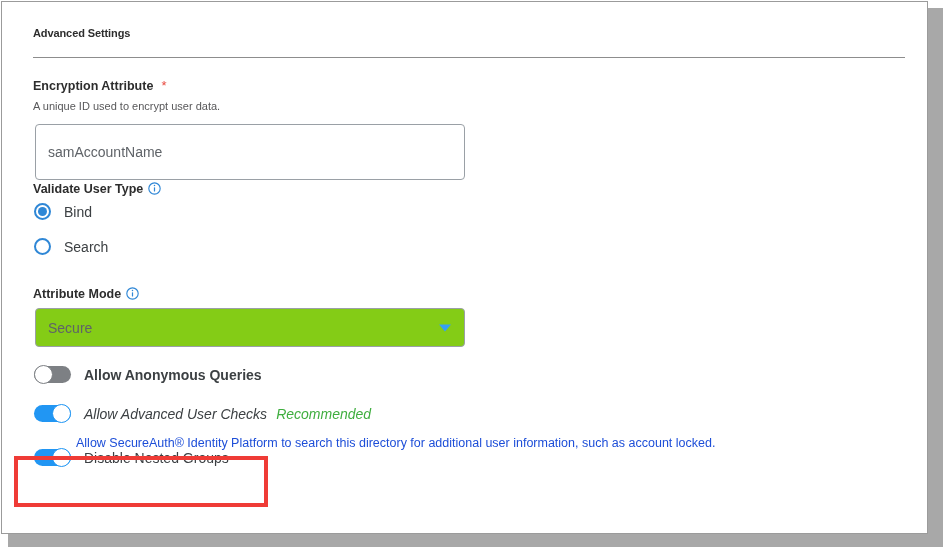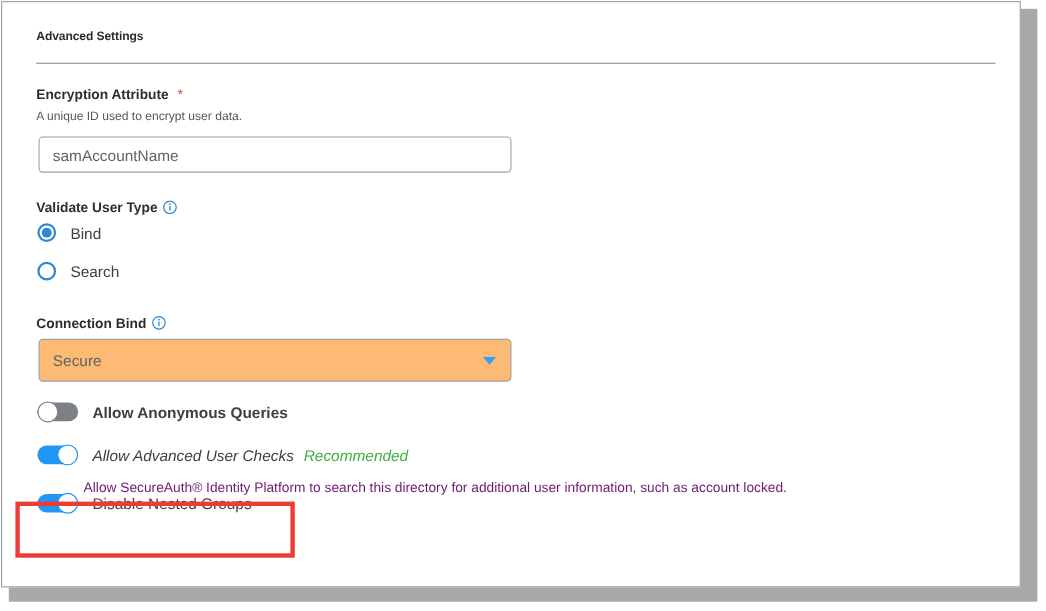--- a/index.html
+++ b/index.html
@@ -107,21 +107,21 @@
     padding: 0 12px;
     outline: none;
   }
 
   
   .select-wrap {
     position: absolute;
     box-sizing: border-box;
     border: 1px solid #9aa0a6;
     border-radius: 4px;
-    background: #fdba74;
+    background: #84cc16;
   }
   .select-value {
     position: absolute;
     left: 12px;
     top: 50%;
     transform: translateY(-50%);
     font-size: 14px;
     color: #5f6368;
   }
   .select-caret {
@@ -219,21 +219,21 @@
   .toggle-badge {
     margin-left: 9px;
     font-size: 14px;
     color: #3fae3f;
     white-space: nowrap;
   }
 
   .sub-help {
     position: absolute;
     font-size: 12.5px;
-    color: #701a75;
+    color: #1d4ed8;
     white-space: nowrap;
   }
 
   
   .highlight-box {
     position: absolute;
     box-sizing: border-box;
     border: 4px solid #ef3b36;
     background: transparent;
     pointer-events: none;
@@ -248,21 +248,21 @@
 
   <div class="card">
 
     <div class="page-title">Advanced Settings</div>
     <div class="title-divider"></div>
 
     <div class="field-label" style="left:31px; top:77px;">
       <span>Encryption Attribute</span><span class="req-star">*</span>
     </div>
     <div class="field-help" style="left:31px; top:98px;">A unique ID used to encrypt user data.</div>
-    <input class="text-input" type="text" style="left: 33px; top: 122px; width: 430px; height: 33px;" value="samAccountName">
+    <input class="text-input" type="text" style="left: 33px; top: 122px; width: 430px; height: 56px;" value="samAccountName">
 
     <div class="field-label" style="left:31px; top:180px;">
       <span>Validate User Type</span><span class="info-icon">
         <svg viewBox="0 0 16 16" width="13" height="13">
           <circle cx="8" cy="8" r="7" fill="none" stroke="#2f87d6" stroke-width="1.4"></circle>
           <circle cx="8" cy="4.4" r="0.95" fill="#2f87d6"></circle>
           <rect x="7.25" y="6.4" width="1.5" height="5.3" rx="0.7" fill="#2f87d6"></rect>
         </svg>
       </span>
     </div>
@@ -271,21 +271,21 @@
       <span class="radio checked"></span>
       <span class="radio-label">Bind</span>
     </div>
 
     <div class="radio-row" style="left:32px; top:236px;">
       <span class="radio"></span>
       <span class="radio-label">Search</span>
     </div>
 
     <div class="field-label" style="left:31px; top:285px;">
-      <span>Connection Bind</span><span class="info-icon">
+      <span>Attribute Mode</span><span class="info-icon">
         <svg viewBox="0 0 16 16" width="13" height="13">
           <circle cx="8" cy="8" r="7" fill="none" stroke="#2f87d6" stroke-width="1.4"></circle>
           <circle cx="8" cy="4.4" r="0.95" fill="#2f87d6"></circle>
           <rect x="7.25" y="6.4" width="1.5" height="5.3" rx="0.7" fill="#2f87d6"></rect>
         </svg>
       </span>
     </div>
 
     <div class="select-wrap" style="left:33px; top:306px; width:430px; height:39px;">
       <span class="select-value">Secure</span>

